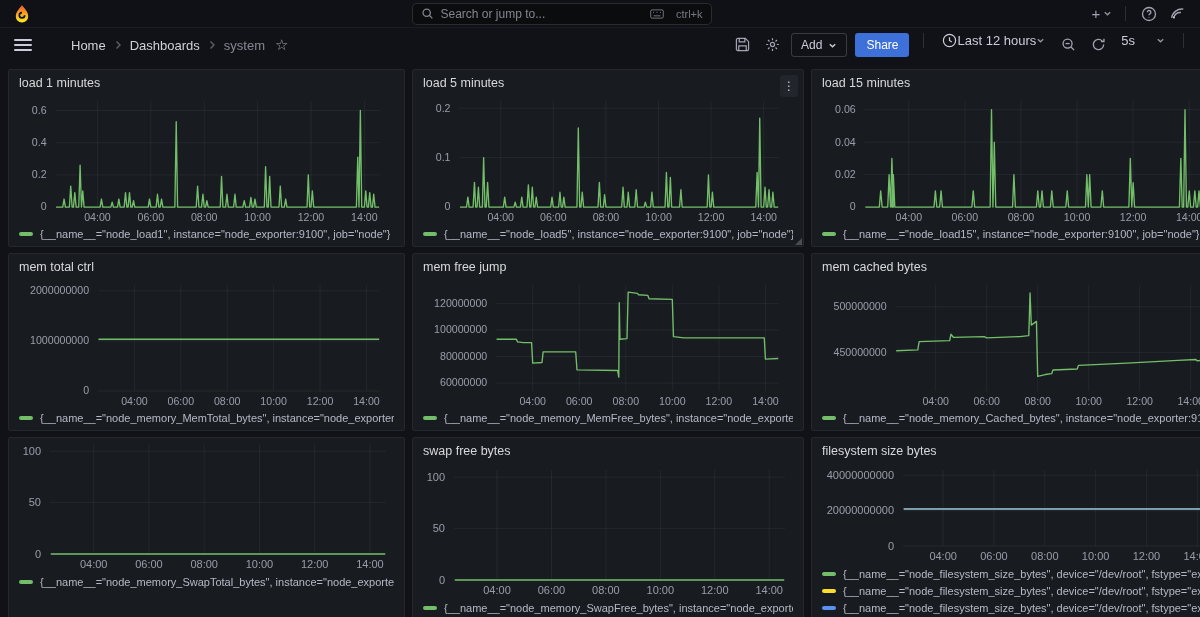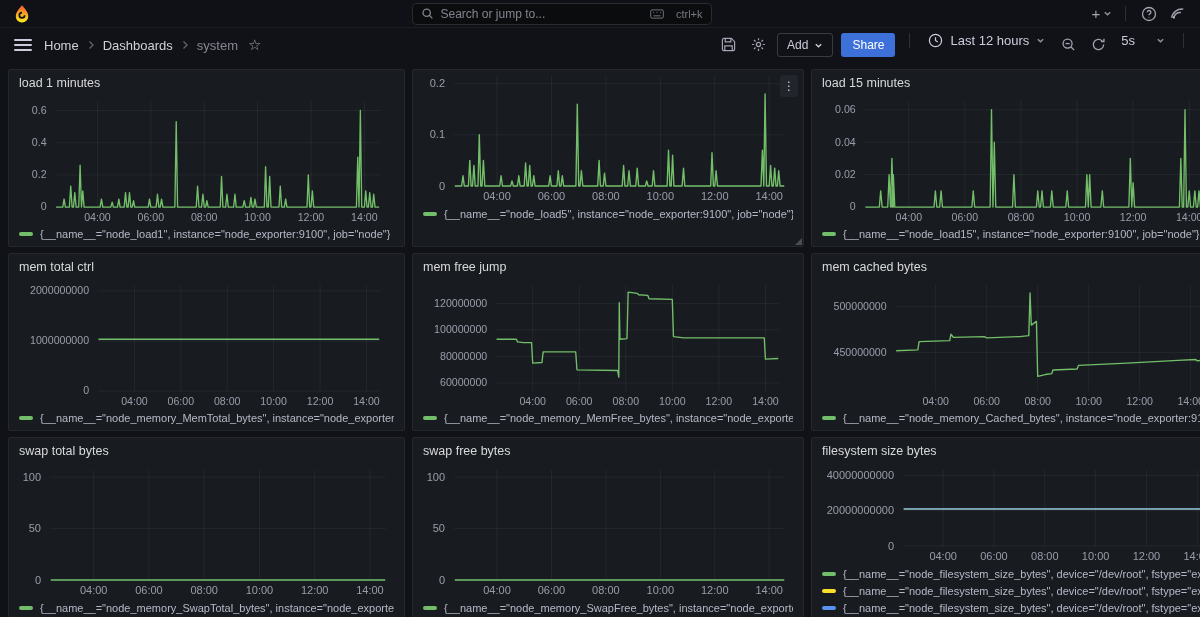--- a/index.html
+++ b/index.html
@@ -19,34 +19,34 @@
   .tb-icons { display:flex; align-items:center; gap:6px; color:rgba(204,204,220,0.78); }
   .iconbtn { display:flex; align-items:center; justify-content:center; min-width:22px; height:22px;
     border-radius:3px; cursor:pointer; color:rgba(204,204,220,0.78); }
   .vdiv { width:1px; height:15px; background:rgba(204,204,220,0.16); margin:0 6px; }
 
   
   .navbar { height:34px; display:flex; align-items:center; padding:0 10px;
     background:#111217; }
   .hamburger { display:flex; flex-direction:column; gap:3px; width:18px; margin:0 12px 0 4px; cursor:pointer; }
   .hamburger span { height:2px; background:#ccccdc; border-radius:1px; }
-  .crumbs { display:flex; align-items:center; gap:8px; font-size:13px; }
+  .crumbs { display:flex; align-items:center; gap:8px; font-size:13px;margin-left:27px; }
   .crumb { color:#d0d1d6; font-weight:500; cursor:pointer; white-space:nowrap; }
   .crumb.current { color:rgba(204,204,220,0.62); font-weight:400; }
   .crumb-sep { color:rgba(204,204,220,0.42); font-size:10px; }
   .star { font-size:15px; color:rgba(204,204,220,0.75); margin-left:10px; cursor:pointer; }
   .navbar .spacer { flex:1; }
   .nav-actions { display:flex; align-items:flex-start; gap:8px; }
   .btn-outline { display:flex; align-items:center; gap:6px; height:24px; padding:0 9px;
     border:1px solid rgba(204,204,220,0.22); border-radius:3px; font-size:12px; font-weight:500;
     color:#ccccdc; cursor:pointer; background:transparent; }
   .btn-primary { height:24px; padding:4px 11px; border:none; border-radius:3px;
     background:#3d71d9; color:#ffffff; font-size:12px; font-weight:500; cursor:pointer;
     font-family:inherit; }
-  .picker { display:flex; align-items:center; gap:7px; font-size:13px; font-weight:500;
+  .picker { display:flex; align-items:center; font-size:13px; font-weight:500;
     color:#ccccdc; cursor:pointer; padding:0 4px; }
   .small-label { font-size:13px; font-weight:500; }
 
   
   .dashboard { padding:7px 8px; display:grid; grid-template-columns:397px 392px 420px;
     grid-template-rows:178px 178px 230px; gap:6px 7px; }
   .panel { position:relative; background:#181b20; border:1px solid #25272d; border-radius:2px;
     overflow:hidden; display:flex; flex-direction:column; }
   .panel-title { height:26px; line-height:26px; padding:0 10px; font-size:12.5px; font-weight:500;
     color:#d8d9da; white-space:nowrap; overflow:hidden; cursor:pointer; }
@@ -225,20 +225,21 @@
         <polyline points="33.8,116.0 40.7,116.0 42.1,107.7 43.5,116.0 47.6,116.0 49.0,94.3 50.4,116.0 51.8,116.0 53.2,101.0 54.6,116.0 57.3,116.0 58.7,72.7 60.1,116.0 60.1,116.0 61.5,99.3 62.8,116.0 79.4,116.0 80.8,107.7 82.2,116.0 90.5,116.0 91.9,111.0 93.2,116.0 97.4,116.0 98.8,107.7 100.1,116.0 104.3,116.0 105.7,101.0 107.1,116.0 108.4,116.0 109.8,101.0 111.2,116.0 112.6,116.0 114.0,109.3 115.3,116.0 129.2,116.0 130.5,107.7 131.9,116.0 137.4,116.0 138.8,102.7 140.2,116.0 141.6,116.0 143.0,107.7 144.4,116.0 156.8,116.0 158.2,27.7 159.6,116.0 178.9,116.0 180.3,94.3 181.7,116.0 184.4,116.0 185.8,102.7 187.2,116.0 188.6,116.0 189.9,109.3 191.3,116.0 203.8,116.0 205.1,84.3 206.5,116.0 209.3,116.0 210.7,102.7 212.1,116.0 217.6,116.0 219.0,102.7 220.3,116.0 227.2,116.0 228.6,109.3 230.0,116.0 234.2,116.0 235.5,106.0 236.9,116.0 238.3,116.0 239.7,107.7 241.1,116.0 249.4,116.0 250.7,74.3 252.1,116.0 253.5,116.0 254.9,84.3 256.3,116.0 264.6,116.0 265.9,94.3 267.3,116.0 270.1,116.0 271.5,107.7 272.8,116.0 293.6,116.0 294.9,82.7 296.3,116.0 297.7,116.0 299.1,99.3 300.5,116.0 344.7,116.0 346.1,64.3 347.4,116.0 347.4,116.0 348.8,16.0 350.2,116.0 353.0,116.0 354.4,99.3 355.7,116.0 357.1,116.0 358.5,101.0 359.9,116.0 361.3,116.0 362.6,102.7 364.0,116.0 368.2,116.0" fill="none" stroke="#73bf69" stroke-width="1.4" stroke-linejoin="round"></polyline>
       </svg>
       <div class="legend">
         <div class="legend-row">
           <span class="swatch" style="background: rgb(115, 191, 105);"></span>
           <span class="ltext">{__name__="node_load1", instance="node_exporter:9100", job="node"}</span>
         </div>
       </div>
     </section>
     <section class="panel">
+      <div class="panel-title">load 5 minutes</div>
       <div class="kebab">⋮</div>
       <svg class="chart" width="372" height="134" viewBox="0 0 372 134">
         <line x1="76.00822368421052" y1="6" x2="76.00822368421052" y2="116" stroke="rgba(204,204,220,0.07)" stroke-width="1"></line>
         <text x="76.00822368421052" y="130" text-anchor="middle" class="axis-text">04:00</text>
         <line x1="130.44901315789474" y1="6" x2="130.44901315789474" y2="116" stroke="rgba(204,204,220,0.07)" stroke-width="1"></line>
         <text x="130.44901315789474" y="130" text-anchor="middle" class="axis-text">06:00</text>
         <line x1="184.88980263157896" y1="6" x2="184.88980263157896" y2="116" stroke="rgba(204,204,220,0.07)" stroke-width="1"></line>
         <text x="184.88980263157896" y="130" text-anchor="middle" class="axis-text">08:00</text>
         <line x1="239.33059210526315" y1="6" x2="239.33059210526315" y2="116" stroke="rgba(204,204,220,0.07)" stroke-width="1"></line>
         <text x="239.33059210526315" y="130" text-anchor="middle" class="axis-text">10:00</text>
@@ -378,21 +379,20 @@
         <polyline points="71.8,74.3 94.2,73.3 95.6,64.8 127.2,63.8 128.5,57.2 131.2,60.5 162.9,59.6 165.5,61.0 199.8,59.6 209.1,58.6 210.4,14.5 211.7,47.7 217.0,43.9 218.3,100.8 226.2,98.9 232.8,98.0 234.1,94.2 259.2,93.2 260.5,89.4 310.7,87.1 363.5,84.2 382.0,83.3 383.3,84.7 387.2,84.2 388.6,75.7" fill="none" stroke="#73bf69" stroke-width="1.4" stroke-linejoin="round"></polyline>
       </svg>
       <div class="legend">
         <div class="legend-row">
           <span class="swatch" style="background: rgb(115, 191, 105);"></span>
           <span class="ltext">{__name__="node_memory_Cached_bytes", instance="node_exporter:9100", j</span>
         </div>
       </div>
     </section>
     <section class="panel">
-      <div class="panel-title">swap total bytes</div>
       <svg class="chart" width="377" height="134" viewBox="0 0 377 134">
         <line x1="76.65789473684211" y1="6" x2="76.65789473684211" y2="116" stroke="rgba(204,204,220,0.07)" stroke-width="1"></line>
         <text x="76.65789473684211" y="130" text-anchor="middle" class="axis-text">04:00</text>
         <line x1="131.92105263157896" y1="6" x2="131.92105263157896" y2="116" stroke="rgba(204,204,220,0.07)" stroke-width="1"></line>
         <text x="131.92105263157896" y="130" text-anchor="middle" class="axis-text">06:00</text>
         <line x1="187.18421052631578" y1="6" x2="187.18421052631578" y2="116" stroke="rgba(204,204,220,0.07)" stroke-width="1"></line>
         <text x="187.18421052631578" y="130" text-anchor="middle" class="axis-text">08:00</text>
         <line x1="242.4473684210526" y1="6" x2="242.4473684210526" y2="116" stroke="rgba(204,204,220,0.07)" stroke-width="1"></line>
         <text x="242.4473684210526" y="130" text-anchor="middle" class="axis-text">10:00</text>
         <line x1="297.7105263157895" y1="6" x2="297.7105263157895" y2="116" stroke="rgba(204,204,220,0.07)" stroke-width="1"></line>

